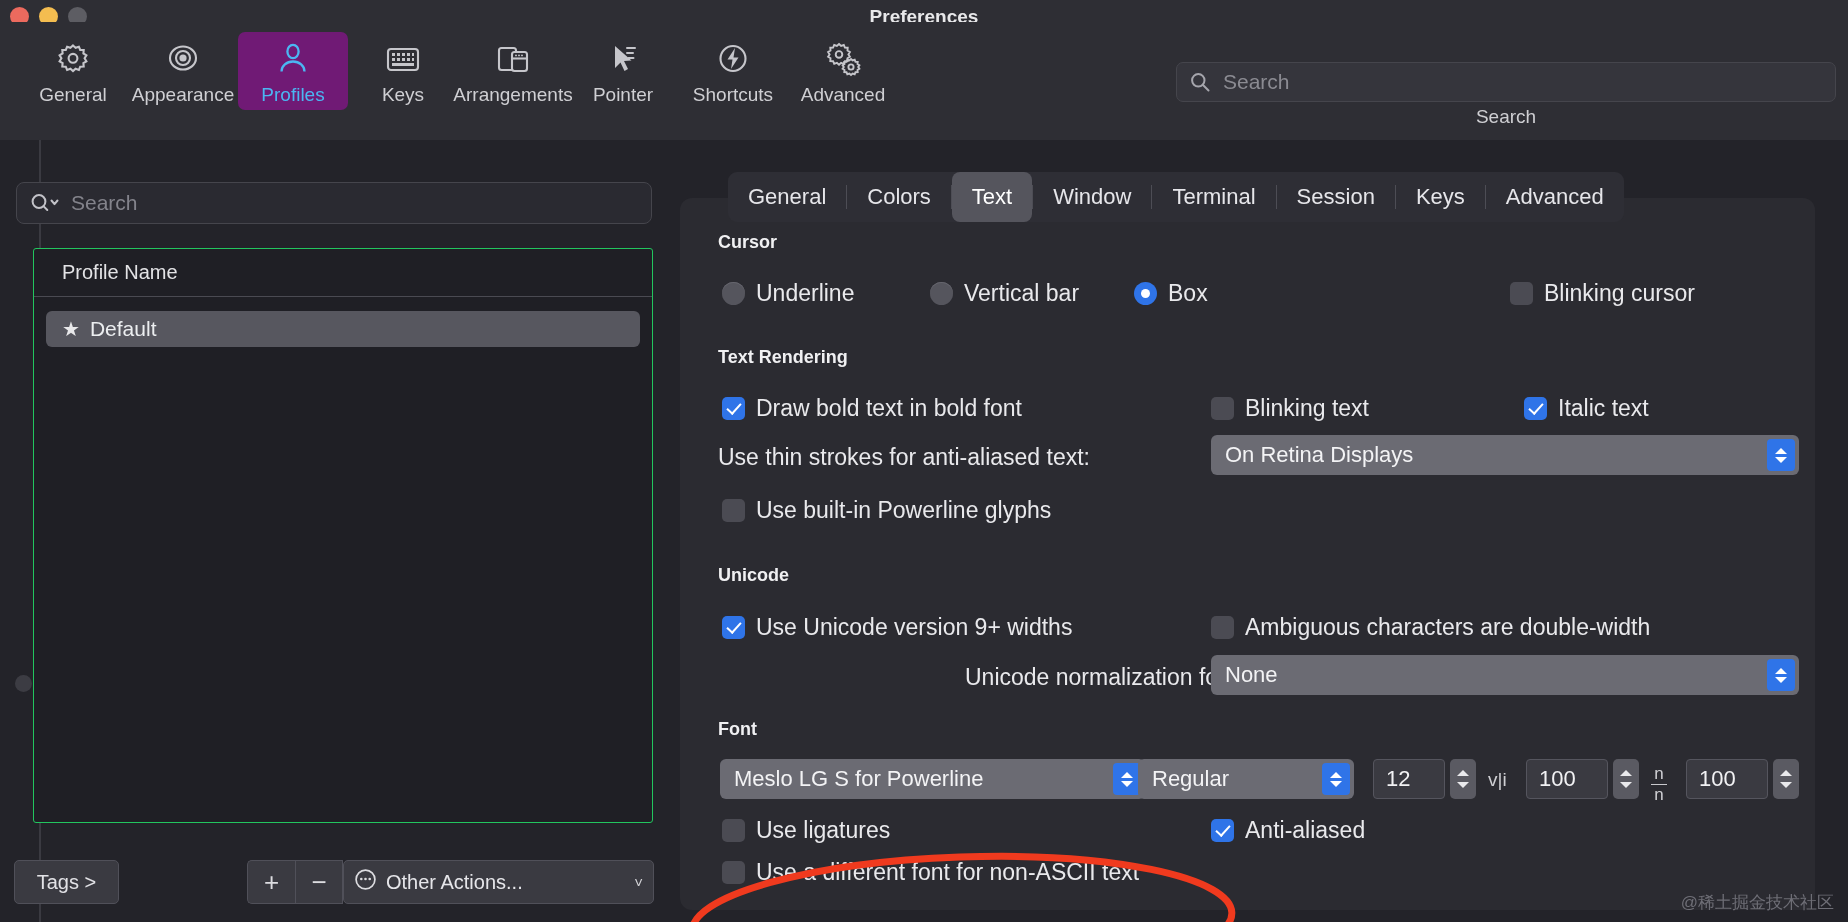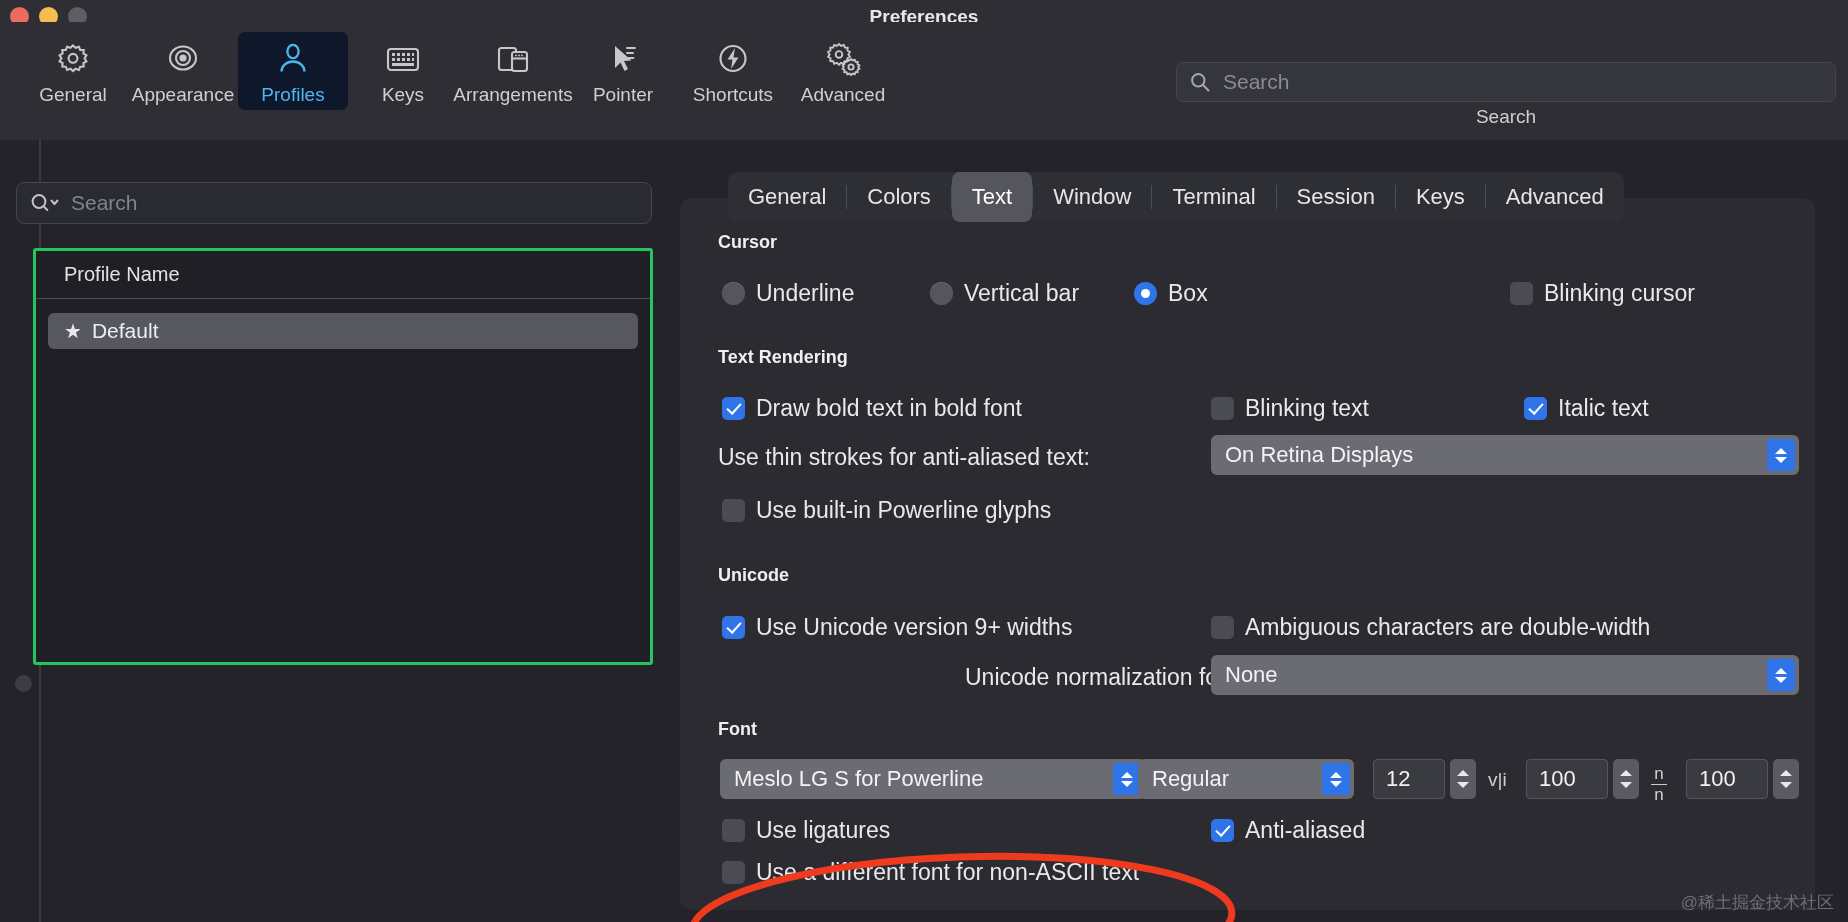--- a/index.html
+++ b/index.html
@@ -32,21 +32,21 @@
   .toolbar {
     position: absolute; left: 0; top: 22px; width: 1848px; height: 118px;
     background: #2e2e34;
   }
   .tb-items { position: absolute; left: 18px; top: 10px; display: flex; align-items: flex-start; }
   .tb-item {
     width: 110px; padding: 8px 2px 6px; border-radius: 7px;
     display: flex; flex-direction: column; align-items: center; gap: 5px;
     cursor: default;
   }
-  .tb-item.active { background: #0f172a; }
+  .tb-item.active { background: #701a75; }
   .tb-ico { width: 42px; height: 40px; display: block; }
   .tb-ico svg { display: block; width: 42px; height: 40px; }
   .tb-lbl { font-size: 19px; color: #cfcfd3; line-height: 1; }
   .tb-item.active .tb-lbl { color: #4bb6f2; }
 
   .tb-search-wrap { position: absolute; left: 1176px; top: 40px; width: 660px; }
   .tb-search {
     position: relative; height: 40px; border: 1px solid #45454c; border-radius: 7px;
     background: #35353c; display: flex; align-items: center; padding-left: 12px;
   }
@@ -79,22 +79,22 @@
   }
   .sb-search .magchev { width: 34px; height: 22px; flex: 0 0 34px; }
   .sb-search input {
     flex: 1; background: transparent; border: 0; outline: none;
     color: #d9d9dd; font-family: "Liberation Sans", sans-serif;
     font-size: 21px; padding-left: 8px;
   }
   .sb-search input::placeholder { color: #83838b; }
 
   .sb-table {
-    position: absolute; left: 33px; top: 108px; width: 620px; height: 417px;
-    border: 3px solid #22c55e; border-radius: 3px; background: #1f1f25;
+    position: absolute; left: 33px; top: 108px; width: 620px; height: 575px;
+    border: 1px solid #22c55e; border-radius: 3px; background: #1f1f25;
   }
   .sb-thead {
     height: 48px; border-bottom: 1px solid #4a4a52;
     display: flex; align-items: center; padding-left: 28px;
     font-size: 20px; color: #e3e3e6;
   }
   .sb-rows { padding: 14px 12px 0 12px; }
   .sb-row {
     height: 36px; border-radius: 6px; display: flex; align-items: center;
     gap: 10px; padding-left: 16px; font-size: 21px; color: #eceef0;
@@ -364,20 +364,41 @@
       <div class="sb-table">
         <div class="sb-thead">Profile Name</div>
         <div class="sb-rows">
           <div class="sb-row selected">
             <span class="star">★</span>
             <span>Default</span>
           </div>
         </div>
       </div>
 
+      <div class="sb-bottom">
+        <div class="btn tags-btn">Tags &gt;</div>
+        <div class="seg">
+          <div class="sbtn">+</div>
+          <div class="sbtn">−</div>
+        </div>
+        <div class="other-actions">
+          <span>
+            <svg width="23" height="23" viewBox="0 0 23 23">
+              <circle cx="11.5" cy="11.5" r="9.4" fill="none" stroke="#dcdce0" stroke-width="1.7"></circle>
+              <g fill="#dcdce0">
+                  <circle cx="7.3" cy="11" r="1.3"></circle>
+                  <circle cx="11.5" cy="11" r="1.3"></circle>
+                  <circle cx="15.7" cy="11" r="1.3"></circle>
+                </g>
+            </svg>
+          </span>
+          <span>Other Actions...</span>
+          <span class="caret">˅</span>
+        </div>
+      </div>
     </div>
 
     <div class="rpanel">
       <div class="panel-box"></div>
 
       <div class="tabbar">
         <div class="tab">
             <span>General</span>
           </div>
         <div class="tabsep"></div>

